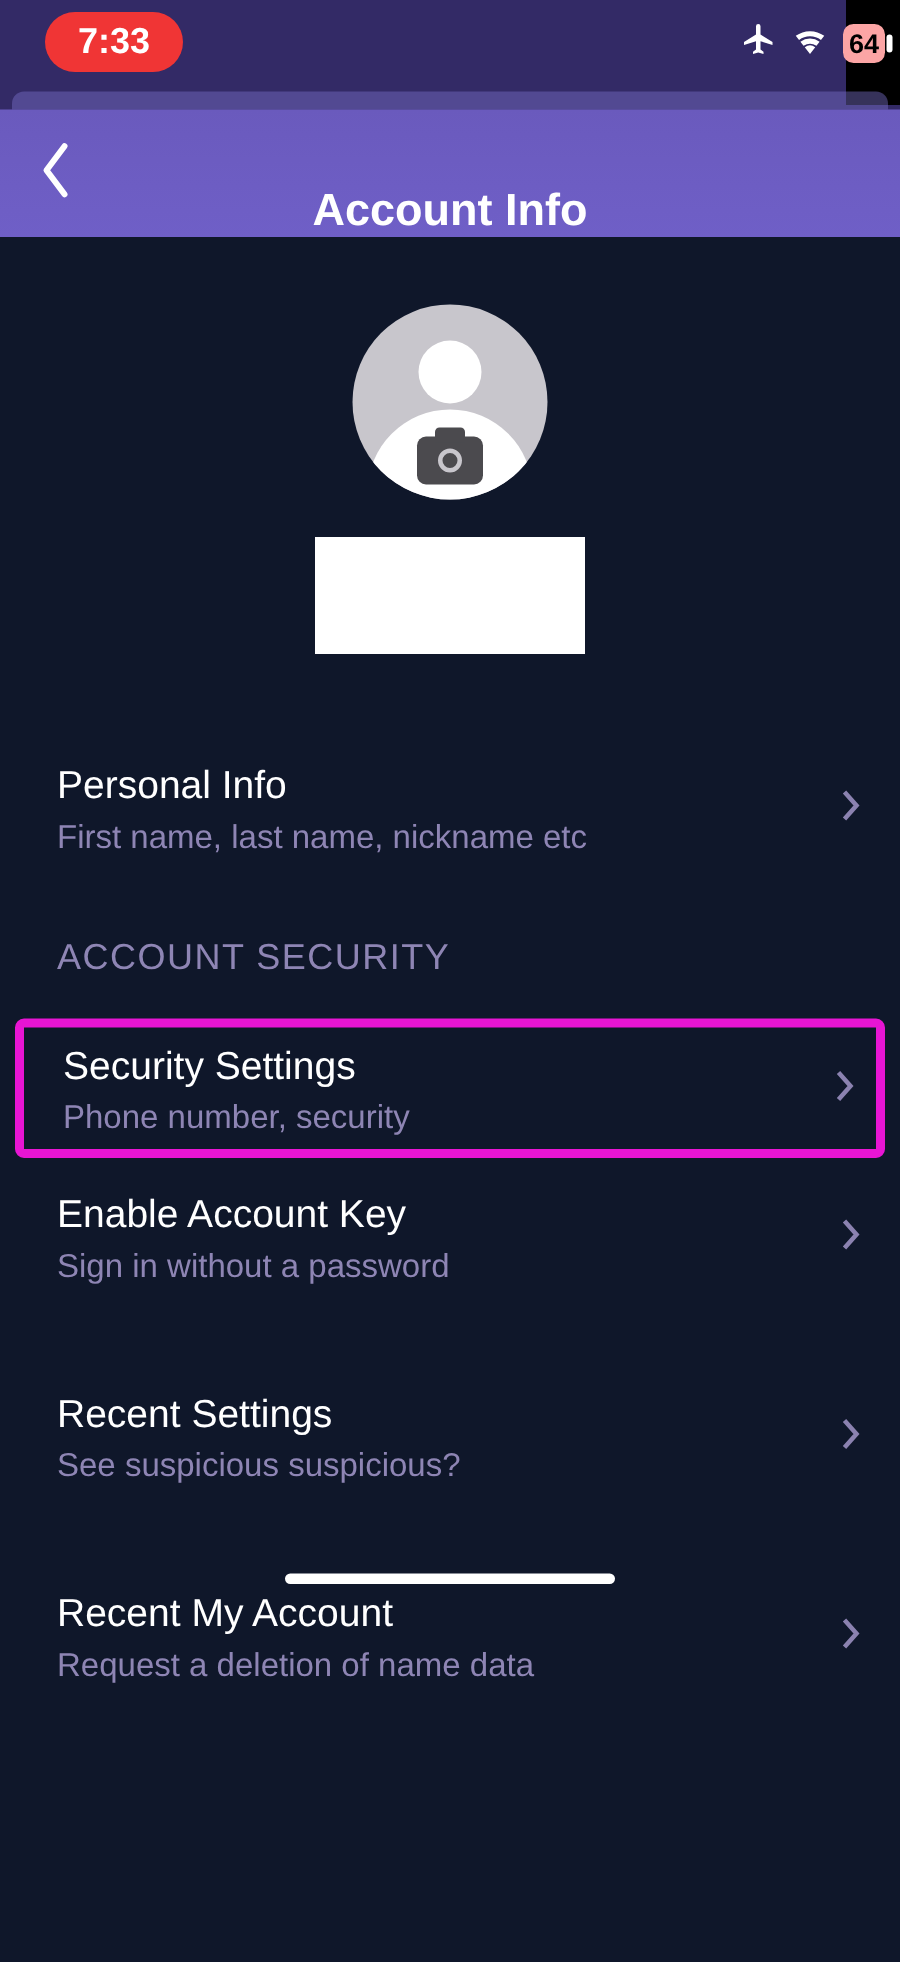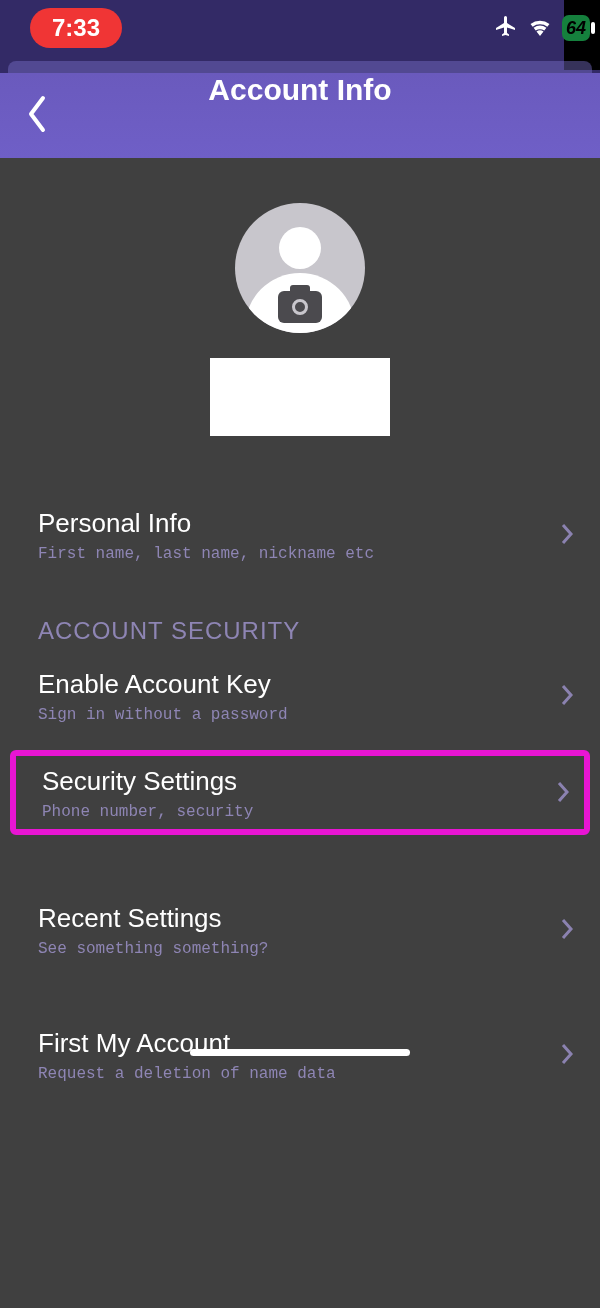--- a/index.html
+++ b/index.html
@@ -55,47 +55,46 @@
       gap: 10px;
       position: absolute;
       right: 10px;
       top: 14px;
     }
     .plane-icon svg { width: 24px; height: 24px; fill:#fff; }
     .wifi-icon svg { width: 24px; height: 20px; fill:#fff; }
     .battery {
       display:flex;
       align-items:center;
-      background:#15803d;
+      background:#fca5a5;
       color:#000;
       font-weight:700;
       font-size:18px;
       border-radius:7px;
       padding:1px 4px 1px 4px;
       position: relative;
       height:26px;
       line-height:24px;
-      font-style:italic;
     }
     .battery::after{
       content:"";
       position:absolute;
       right:-5px;
       top:7px;
       width:4px;
       height:12px;
       background:#fff;
       border-radius:2px;
     }
     
     .nav-bar {
       background: linear-gradient(180deg, #6a5abd 0%, #6f5fc7 100%);
       height: 85px;
       display:flex;
-      align-items:flex-start;
+      align-items:flex-end;
       justify-content:center;
       position: relative;
       margin-top: 18px;
     }
     .nav-bar-inner-shadow{
       position:absolute;
       top:-12px; left:8px; right:8px; height:12px;
       background: rgba(120,110,200,0.45);
       border-radius: 8px 8px 0 0;
     }
@@ -106,21 +105,21 @@
       transform: translateY(-50%);
     }
     .back-icon svg{ width: 30px; height: 40px; stroke:#fff; }
     .nav-title {
       color:#fff;
       font-size: 30px;
       font-weight:600;
     }
     
     .content {
-      background: #404040;
+      background: #0f172a;
       min-height: calc(1308px - 158px);
       padding-bottom: 50px;
     }
     .avatar-block{
       display:flex;
       flex-direction:column;
       align-items:center;
       padding-top:45px;
     }
     .avatar{
@@ -172,22 +171,21 @@
     }
     .item-text{ flex:1; padding-right:20px;}
     .item-title{
       color:#fff;
       font-size:26px;
       font-weight:500;
       margin-bottom:6px;
     }
     .item-sub{
       color:#8e85b4;
-      font-size:16px;
-      font-family:Liberation Mono, monospace;
+      font-size:22px;
     }
     .chev svg{ width:14px; height:24px; stroke:#8b82b0; }
     .section-header{
       color:#8e85b4;
       font-size:24px;
       letter-spacing:1px;
       padding:42px 38px 0;
       font-weight:500;
     }
     .highlight{
@@ -264,61 +262,61 @@
         <span class="chev">
           <svg viewBox="0 0 14 24" fill="none" stroke-width="3">
               <polyline points="3,3 11,12 3,21"></polyline>
             </svg>
         </span>
       </div>
 
       <div class="section-header">ACCOUNT SECURITY</div>
 
       <div class="spacer-sm"></div>
+      <div class="list-item highlight">
+        <div class="item-text">
+          <div class="item-title">Security Settings</div>
+          <div class="item-sub">Phone number, security</div>
+        </div>
+        <span class="chev">
+          <svg viewBox="0 0 14 24" fill="none" stroke-width="3">
+              <polyline points="3,3 11,12 3,21"></polyline>
+            </svg>
+        </span>
+      </div>
+
       <div class="list-item">
         <div class="item-text">
           <div class="item-title">Enable Account Key</div>
           <div class="item-sub">Sign in without a password</div>
         </div>
         <span class="chev">
           <svg viewBox="0 0 14 24" fill="none" stroke-width="3">
               <polyline points="3,3 11,12 3,21"></polyline>
             </svg>
         </span>
       </div>
 
-      <div class="list-item highlight">
-        <div class="item-text">
-          <div class="item-title">Security Settings</div>
-          <div class="item-sub">Phone number, security</div>
-        </div>
-        <span class="chev">
-          <svg viewBox="0 0 14 24" fill="none" stroke-width="3">
-              <polyline points="3,3 11,12 3,21"></polyline>
-            </svg>
-        </span>
-      </div>
-
       <div class="spacer-md"></div>
       <div class="list-item">
         <div class="item-text">
           <div class="item-title">Recent Settings</div>
-          <div class="item-sub">See something something?</div>
+          <div class="item-sub">See suspicious suspicious?</div>
         </div>
         <span class="chev">
           <svg viewBox="0 0 14 24" fill="none" stroke-width="3">
               <polyline points="3,3 11,12 3,21"></polyline>
             </svg>
         </span>
       </div>
 
       <div class="spacer-md"></div>
       <div class="list-item">
         <div class="item-text">
-          <div class="item-title">First My Account</div>
+          <div class="item-title">Recent My Account</div>
           <div class="item-sub">Request a deletion of name data</div>
         </div>
         <span class="chev">
           <svg viewBox="0 0 14 24" fill="none" stroke-width="3">
               <polyline points="3,3 11,12 3,21"></polyline>
             </svg>
         </span>
       </div>
     </div>
   </div>

